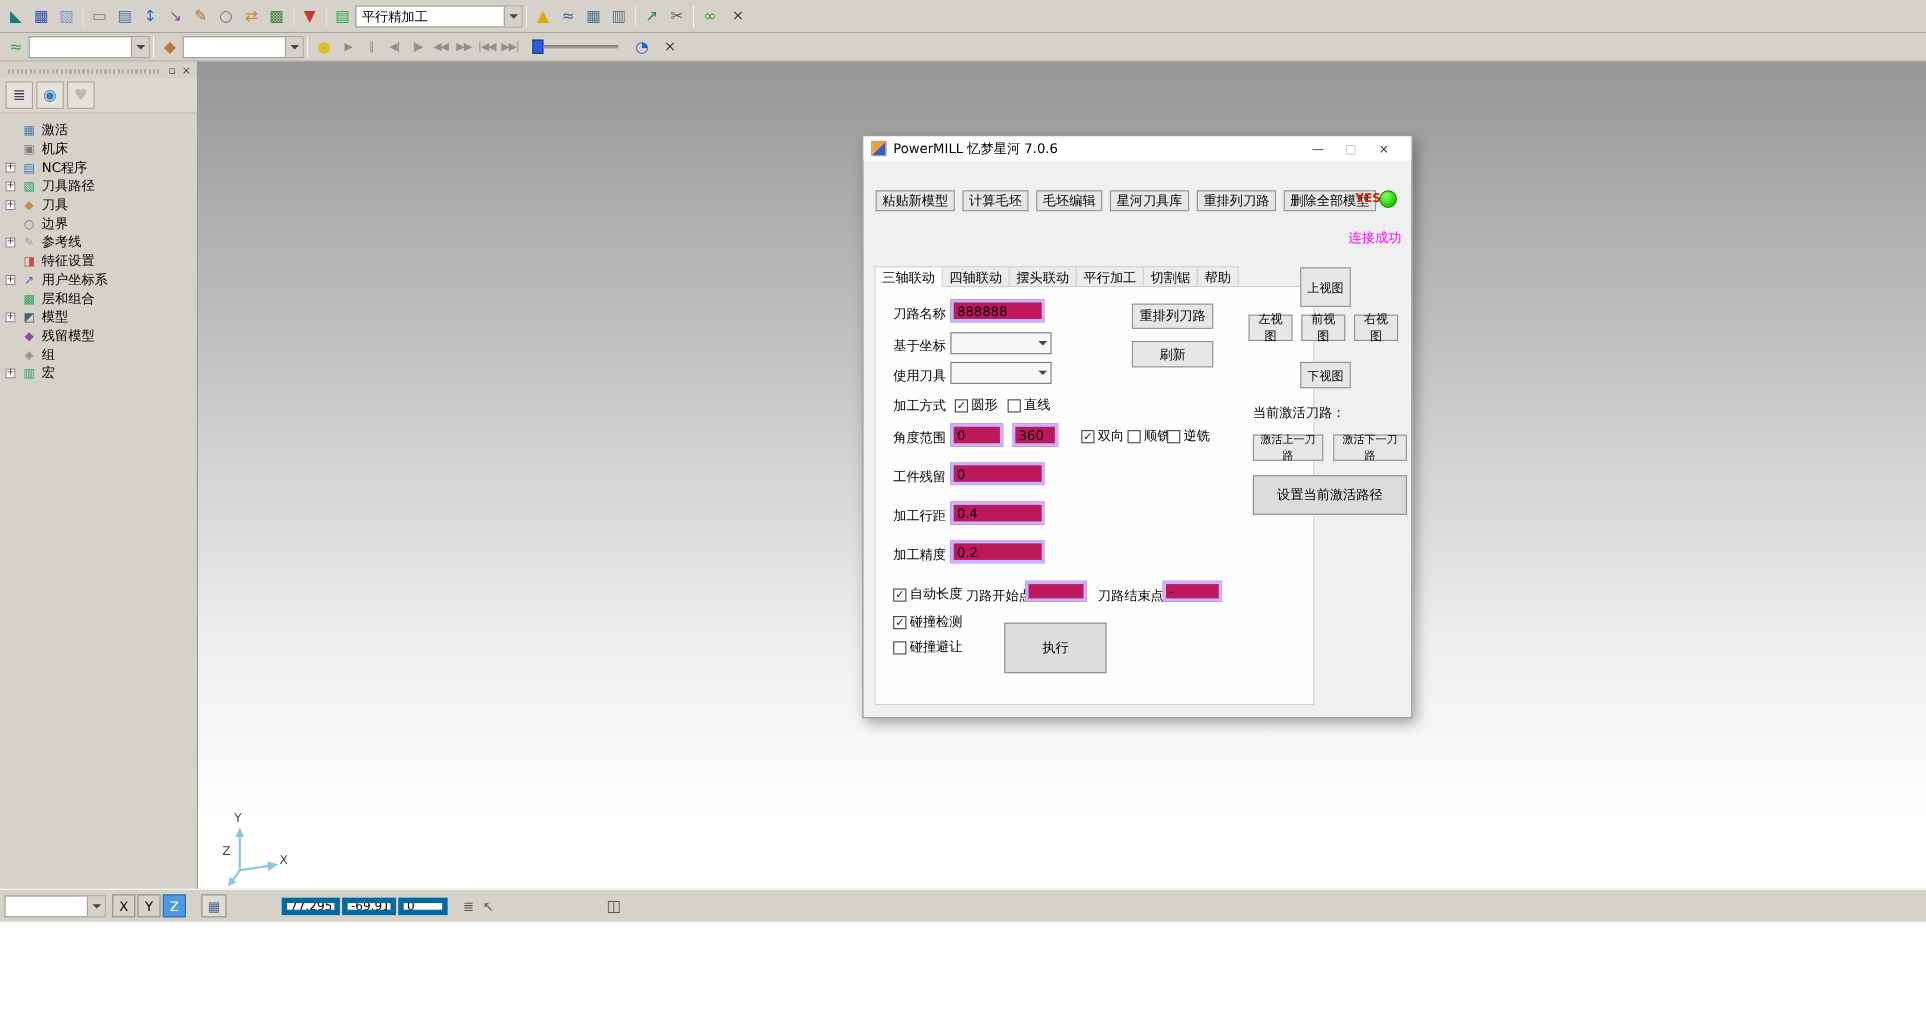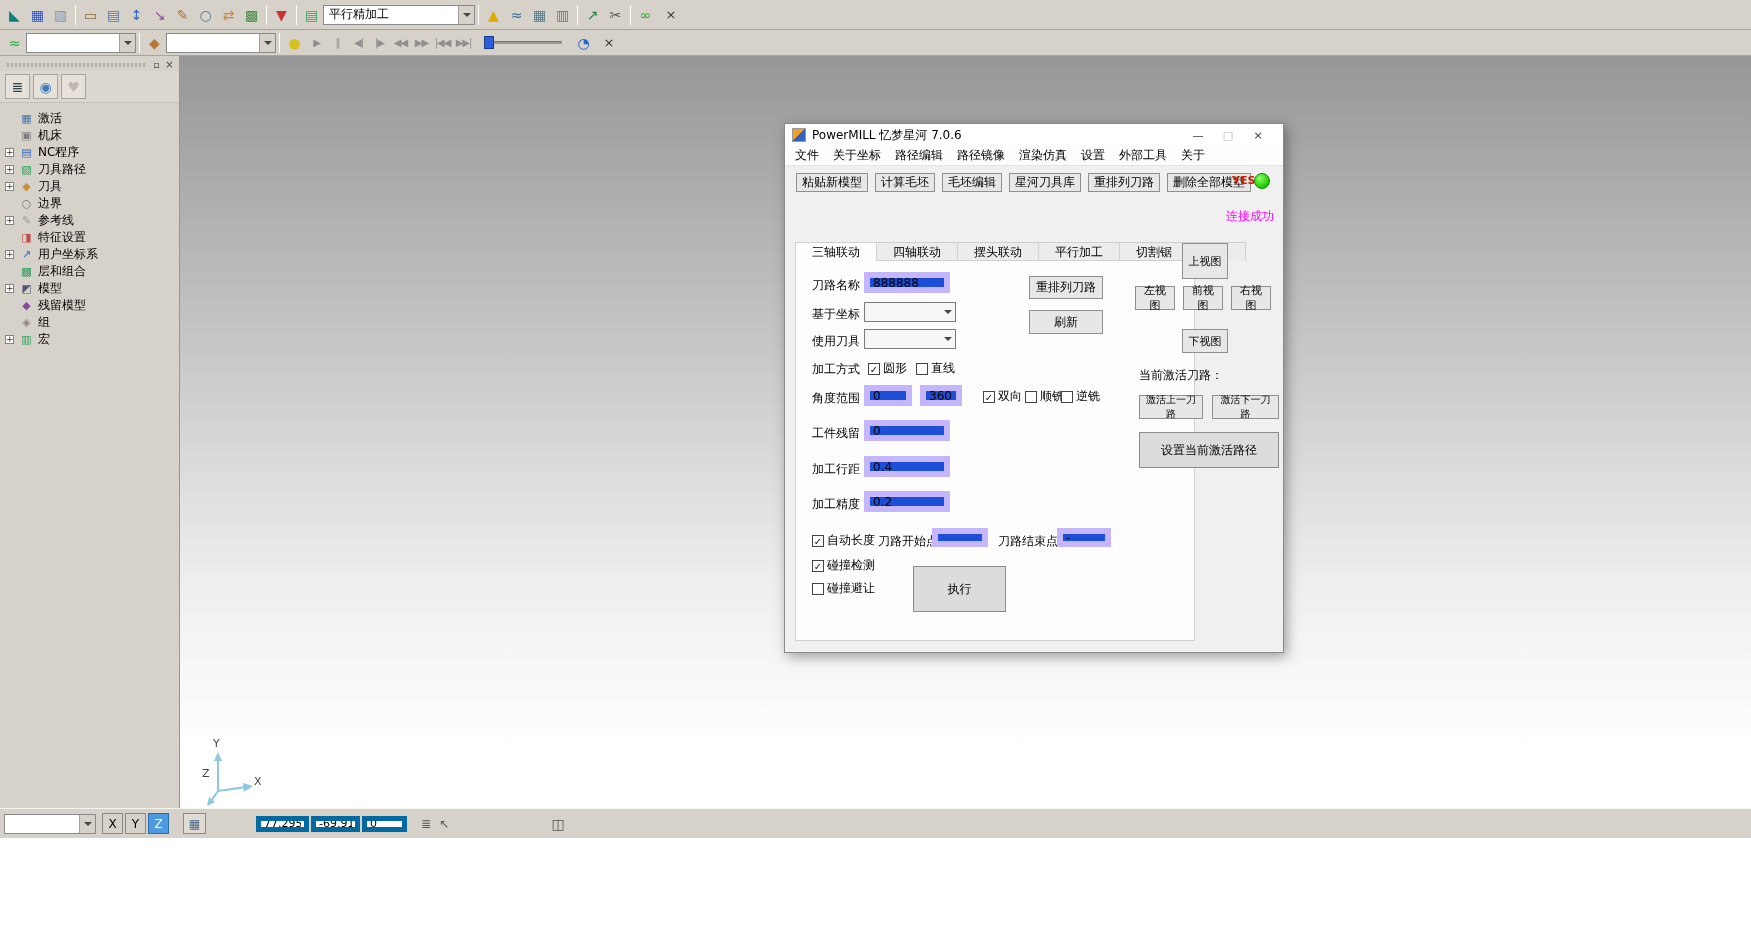--- a/index.html
+++ b/index.html
@@ -8,21 +8,21 @@
 
   
   #toolbar-main { position: absolute; left:0; top:0; width:100%; height:30px; background:#d6d2ca;
                   border-bottom:1px solid #a8a49c; display:flex; align-items:center; padding:0 3px; }
   #toolbar-sim  { position: absolute; left:0; top:30px; width:100%; height:26px; background:#d6d2ca;
                   border-bottom:1px solid #a8a49c; display:flex; align-items:center; padding:0 3px; }
   .tb-group { display:flex; align-items:center; }
   .tb-icon { width:23px; height:24px; display:flex; align-items:center; justify-content:center;
              font-size:14px; cursor:default; }
   .tb-sep { width:1px; height:20px; background:#9a968e; border-right:1px solid #fdfdfa; margin:0 3px; }
-  .tb-combo { height:20px; background:#fff; border:1px solid #8a8a8a; display:flex; align-items:center; }
+  .tb-combo { height:20px; background:#fff; border:1px solid #8a8a8a; display:flex; align-items:flex-end; }
   .tb-combo .val { flex:1; padding:0 5px; font-size:12px; white-space:nowrap; overflow:hidden; }
   .tb-combo .cbtn { width:16px; height:18px; background:#d6d2ca; border-left:1px solid #a0a0a0;
                     display:flex; align-items:center; justify-content:center; }
   .caret { width:0; height:0; border-left:4px solid transparent; border-right:4px solid transparent;
            border-top:4px solid #444; }
   .tb-close { width:16px; height:16px; display:flex; align-items:center; justify-content:center;
               font-size:13px; color:#333; margin-left:6px; }
   .pb { min-width:21px; height:20px; display:flex; align-items:center; justify-content:center;
         font-size:10px; color:#8f8f8f; letter-spacing:-1px; }
   .slider { width:78px; height:18px; display:flex; align-items:center; margin:0 10px; }
@@ -83,27 +83,27 @@
   .dlg-row { position:absolute; left:11px; right:6px; height:24px; display:flex; gap:7px; align-items:center; }
   #dlg-row1 { top:46px; } #dlg-row2 { top:79px; }
   .dlg-btn { background:#e7e7e7; border:1px solid #8f8f8f; font-size:12px; font-family:inherit;
              display:flex; align-items:center; justify-content:center; padding:0 5px; }
   .abs { position:absolute; }
   #yes-label { color:#cc2200; font-weight:bold; font-size:11px; margin-left:1px; }
   .green-dot { width:16px; height:16px; border-radius:50%; border:1px solid #0a8a00;
                background:radial-gradient(circle at 35% 30%, #8aff66, #1ec800 70%); }
   #conn-status { color:#ff00ff; font-size:12px; margin-left:2px; white-space:nowrap; }
   .tab-strip { position:absolute; left:10px; top:118px; height:19px; display:flex; }
-  .tab { height:19px; padding:0 16px; font-size:12px; display:flex; align-items:center;
+  .tab { height:19px; padding:0 6px; font-size:12px; display:flex; align-items:center;
          border:1px solid #d0d0d0; border-bottom:none; background:#ececec; margin-right:-1px; }
   .tab.active { background:#fdfdfd; position:relative; z-index:2; }
   .tab-panel { position:absolute; left:10px; top:136px; width:400px; height:381px; background:#fdfdfd;
                border:1px solid #d0d0d0;padding-left:20px; }
   .f-label { position:absolute; font-size:12px; white-space:nowrap; }
-  .txt { border:6px solid #c4b5fd; background:#1d4ed8; font-size:12px; padding:0 3px; font-family:inherit; }
+  .txt { border:3px solid #c4b5fd; background:#be185d; font-size:12px; padding:0 3px; font-family:inherit; }
   .combo { border:1px solid #7a7a7a; background:#f6f6f6; display:flex; align-items:center; padding:0 3px; }
   .combo .val { flex:1; font-size:12px; }
   .cb { position:absolute; display:inline-flex; align-items:center; gap:3px; font-size:12px; white-space:nowrap; }
   .cb .box { width:12px; height:12px; border:1px solid #444; background:#fff; font-size:10px;
              line-height:11px; text-align:center; color:#111; flex:0 0 12px; }
   .big-btn { background:#dcdcdc; border:1px solid #8a8a8a; }
   .view-btn { font-size:11px; }
   #lbl-active-tp { position:absolute; left:354px; top:243px; font-size:12px; }
   .speeds { position:absolute; left:354px; top:360px; width:140px; }
   .speed-row { display:flex; align-items:center; height:25px; margin-bottom:15px; }
@@ -325,31 +325,20 @@
   <div id="dialog">
     <div class="dlg-titlebar">
       <span class="dlg-app-icon"></span>
       <span class="dlg-title">PowerMILL 忆梦星河  7.0.6</span>
       <span class="dlg-controls">
         <span class="dlg-ctrl">—</span>
         <span class="dlg-ctrl max">□</span>
         <span class="dlg-ctrl">×</span>
       </span>
     </div>
-    <div class="dlg-menubar">
-
-    <span class="menu-item">文件</span>
-        <span class="menu-item">关于坐标</span>
-        <span class="menu-item">路径编辑</span>
-        <span class="menu-item">路径镜像</span>
-        <span class="menu-item">渲染仿真</span>
-        <span class="menu-item">设置</span>
-        <span class="menu-item">外部工具</span>
-        <span class="menu-item">关于</span>
-      </div>
 
     <div class="dlg-row" id="dlg-row1">
 
     <button class="dlg-btn">粘贴新模型</button>
         <button class="dlg-btn">计算毛坯</button>
         <button class="dlg-btn">毛坯编辑</button>
         <button class="dlg-btn">星河刀具库</button>
         <button class="dlg-btn">重排列刀路</button>
         <button class="dlg-btn">删除全部模型</button>
       </div>

